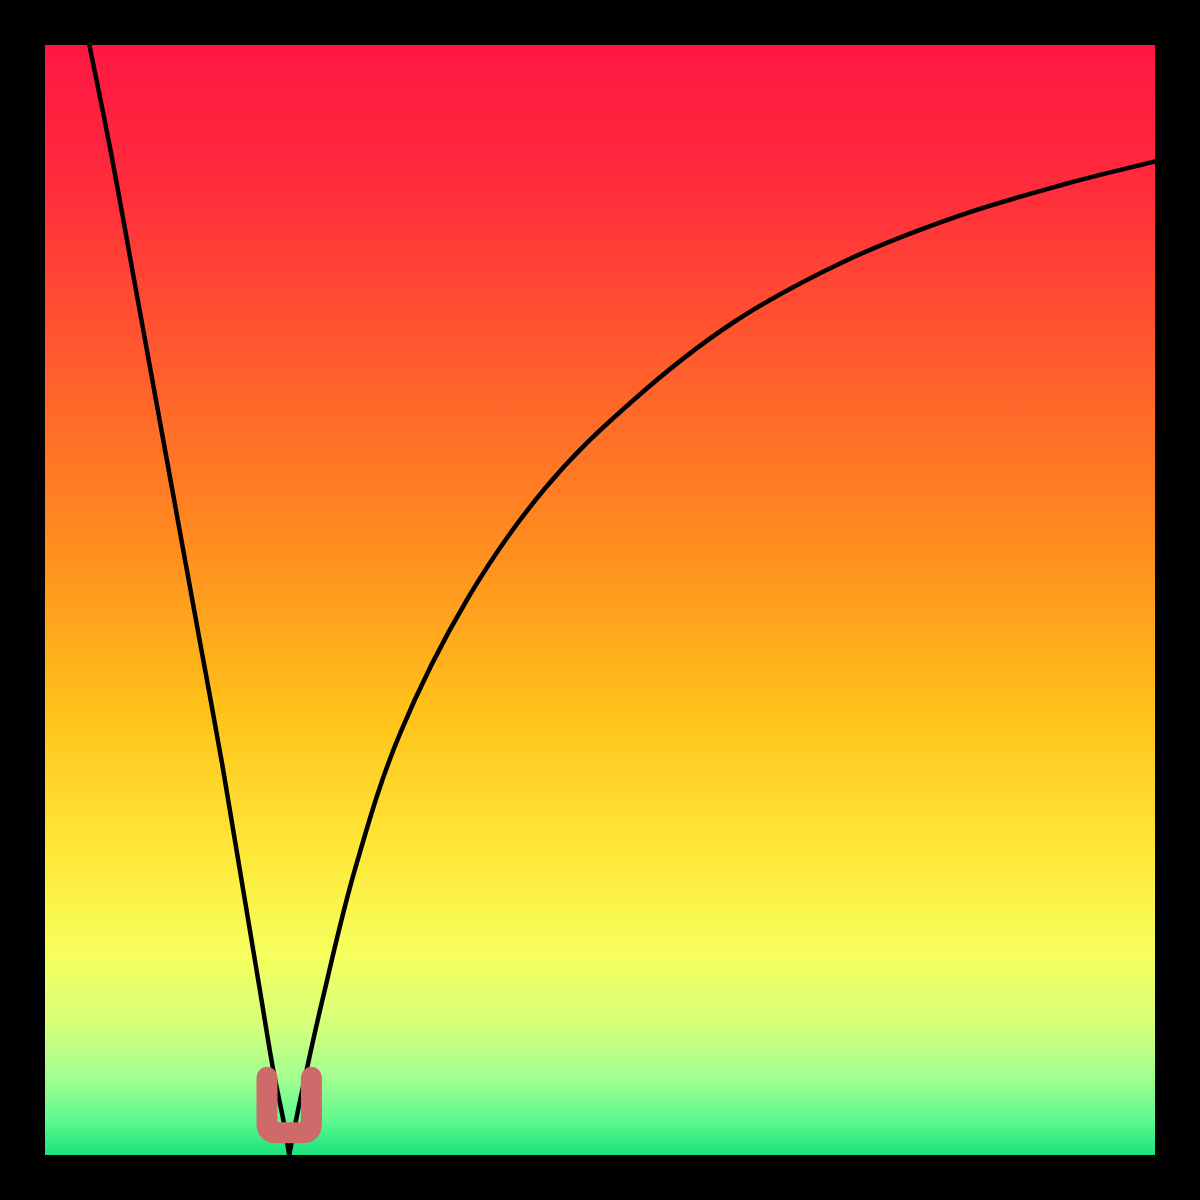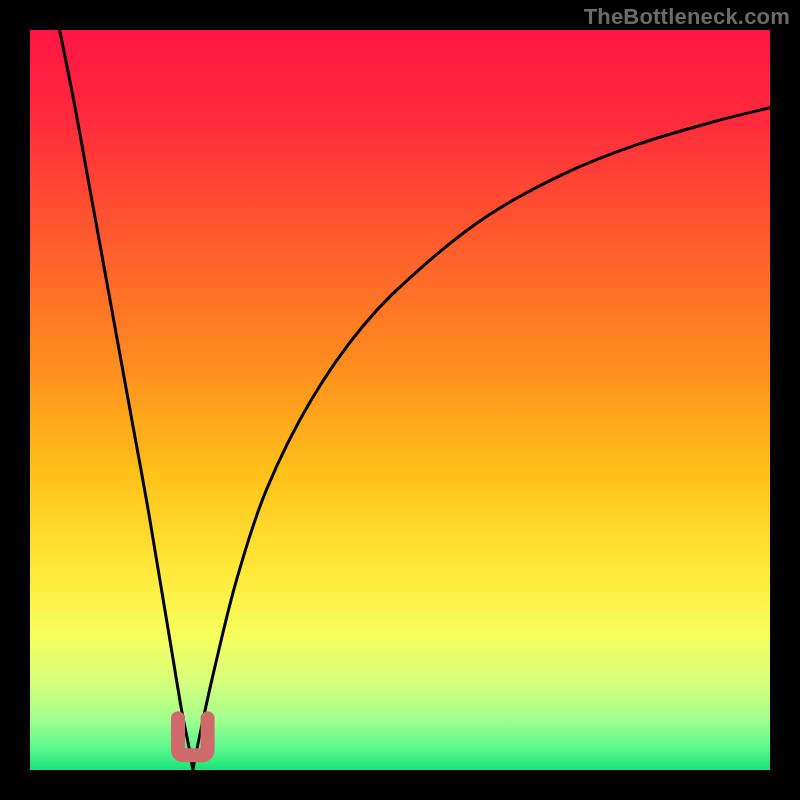--- a/index.html
+++ b/index.html
@@ -76,14 +76,13 @@
       <path id="right-branch-path" fill="none" stroke-width="3" stroke-linecap="round" stroke-linejoin="round" d="M 162.80 740.00 C 164.13 733.34, 166.20 721.65, 170.20 703.00 C 174.20 684.35, 178.34 664.37, 185.00 636.40 C 191.66 608.43, 197.88 579.57, 207.20 547.60 C 216.52 515.63, 223.48 490.77, 236.80 458.80 C 250.12 426.83, 263.88 399.30, 281.20 370.00 C 298.52 340.70, 313.02 319.98, 333.00 296.00 C 352.98 272.02, 369.56 256.78, 392.20 236.80 C 414.84 216.82, 433.49 201.65, 458.80 185.00 C 484.11 168.35, 506.16 156.95, 532.80 144.30 C 559.44 131.65, 580.16 124.02, 606.80 114.70 C 633.44 105.38, 656.82 99.16, 680.80 92.50 C 704.78 85.84, 729.34 80.36, 740.00 77.70" stroke="#000000"></path>
       <path id="notch-marker" fill="none" stroke-width="14" stroke-linecap="round" stroke-linejoin="round" d="M 148.00 688.20
              L 148.00 719.20
              Q 148.00 725.20 154.00 725.20
              L 171.60 725.20
              Q 177.60 725.20 177.60 719.20
              L 177.60 688.20" stroke="#cf6a6a"></path>
     </svg>
   </div>
 
-  <div class="watermark">TheBottleneck.com</div>
 </div>
 
 </body></html>

